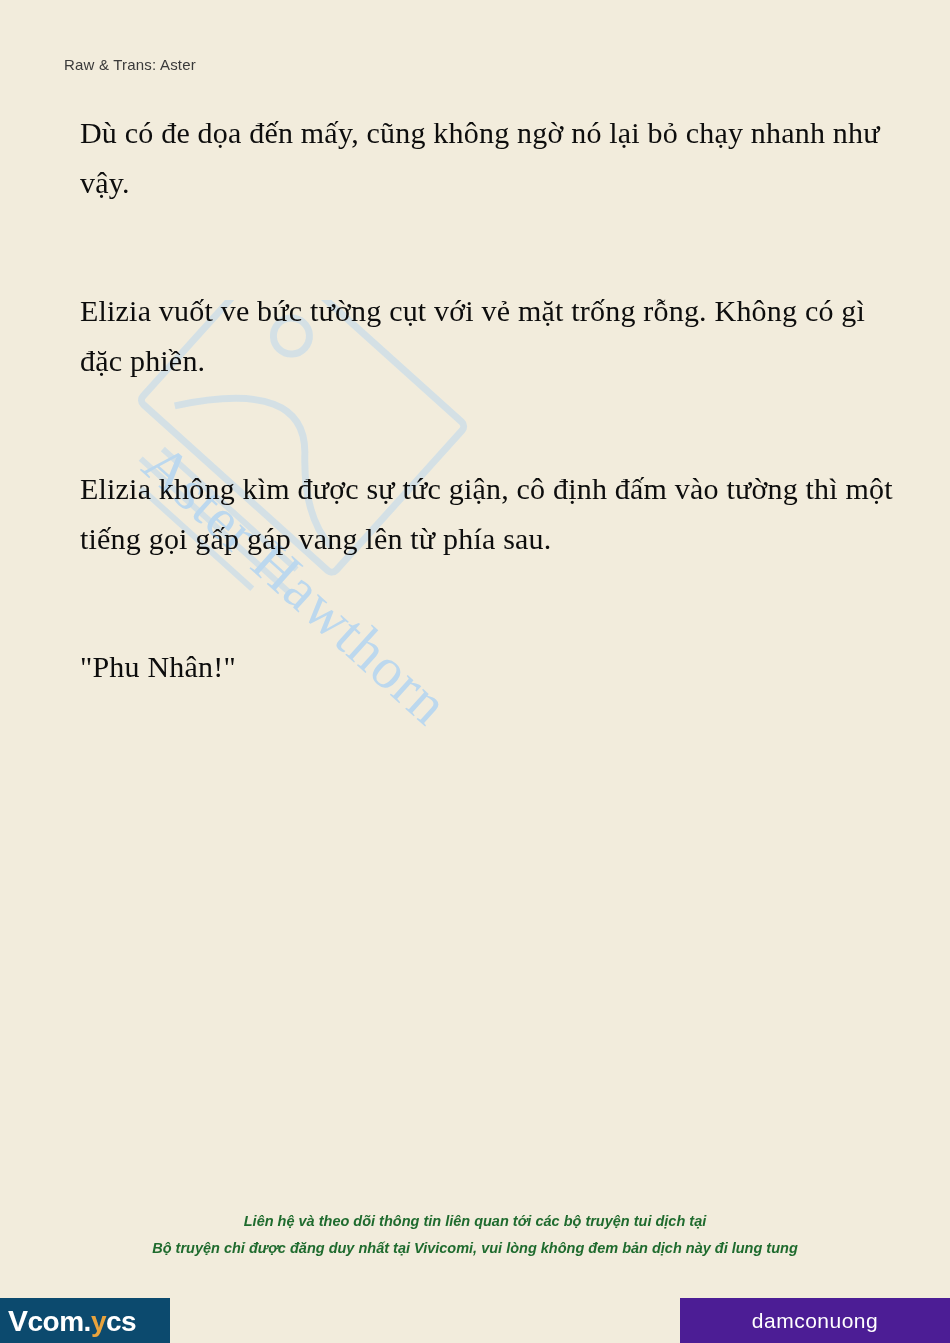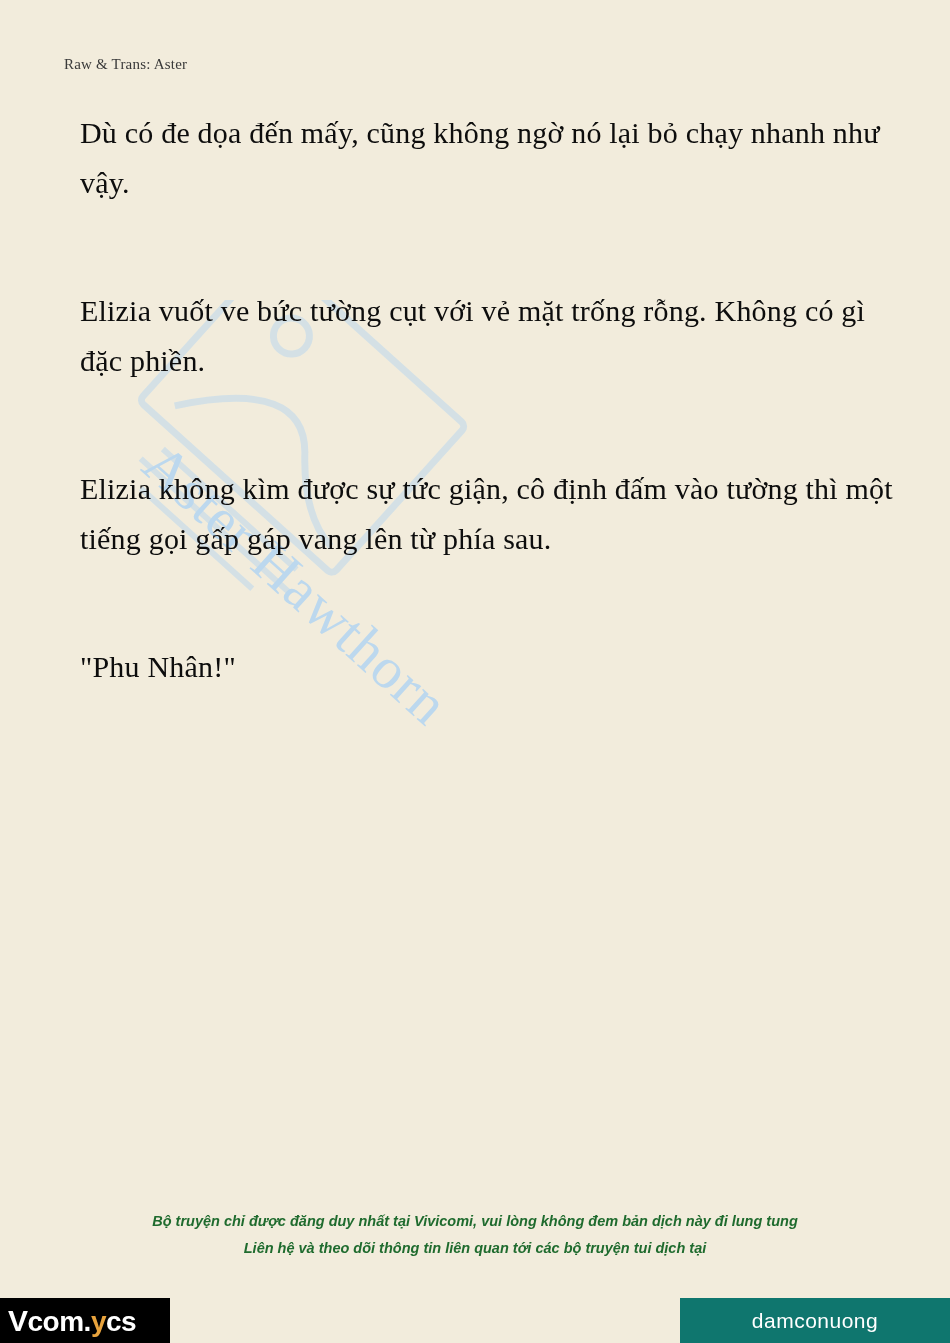--- a/index.html
+++ b/index.html
@@ -17,21 +17,21 @@
     position: relative;
     width: 950px;
     height: 1343px;
     background: #f2ecdc;
     overflow: hidden;
   }
   .credit {
     position: absolute;
     top: 56px;
     left: 64px;
-    font-family: Liberation Serif, serif;
+    font-family: Liberation Sans, sans-serif;
     font-size: 15px;
     color: #3a3a3a;
     letter-spacing: 0.2px;
   }
   .content {
     position: absolute;
     top: 108px;
     left: 64px;
     width: 830px;
   }
@@ -86,21 +86,21 @@
     line-height: 27px;
   }
 
   
   .bottom-bar-left {
     position: absolute;
     left: 0;
     bottom: 0;
     width: 170px;
     height: 45px;
-    background: #000000;
+    background: #0c4a6e;
     display: flex;
     align-items: center;
     padding-left: 8px;
     box-sizing: border-box;
   }
   .logo-text {
     font-family: "Liberation Sans", sans-serif;
     font-size: 28px;
     font-weight: bold;
     color: #ffffff;
@@ -112,21 +112,21 @@
   }
   .logo-text .y {
     color: #e8a33d;
   }
   .bottom-bar-right {
     position: absolute;
     right: 0;
     bottom: 0;
     width: 270px;
     height: 45px;
-    background: #0f766e;
+    background: #4c1d95;
     display: flex;
     align-items: center;
     justify-content: center;
   }
   .site-text {
     font-family: "Liberation Sans", sans-serif;
     font-size: 21px;
     color: #ffffff;
     letter-spacing: 0.5px;
   }
@@ -151,22 +151,22 @@
   <div class="wm-text">Aster Hawthorn</div>
 
   <div class="content">
     <p class="para">Dù có đe dọa đến mấy, cũng không ngờ nó lại bỏ chạy nhanh như vậy.</p>
     <p class="para">Elizia vuốt ve bức tường cụt với vẻ mặt trống rỗng. Không có gì đặc phiền.</p>
     <p class="para">Elizia không kìm được sự tức giận, cô định đấm vào tường thì một tiếng gọi gấp gáp vang lên từ phía sau.</p>
     <p class="para">"Phu Nhân!"</p>
   </div>
 
   <div class="notes">
+    <div class="note-line">Liên hệ và theo dõi thông tin liên quan tới các bộ truyện tui dịch tại</div>
     <div class="note-line">Bộ truyện chỉ được đăng duy nhất tại Vivicomi, vui lòng không đem bản dịch này đi lung tung</div>
-    <div class="note-line">Liên hệ và theo dõi thông tin liên quan tới các bộ truyện tui dịch tại</div>
   </div>
 
   <div class="bottom-bar-left">
     <div class="logo-text">
       <span class="v">V</span><span>com.</span><span class="y">y</span><span>cs</span>
     </div>
   </div>
 
   <div class="bottom-bar-right">
     <span class="site-text">damconuong</span>

